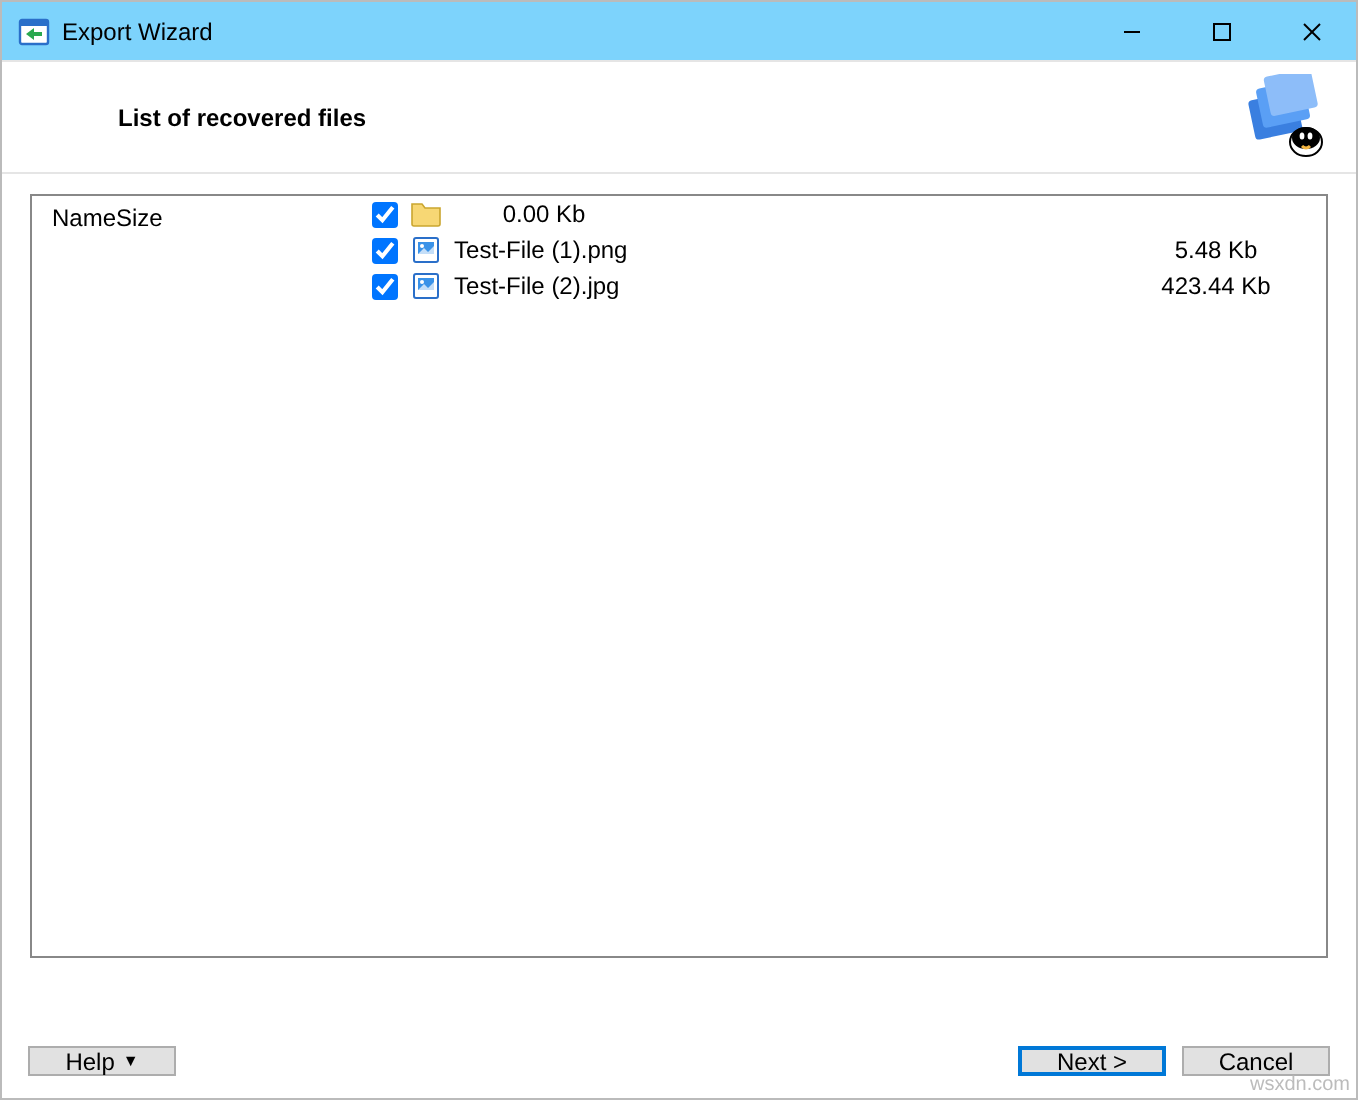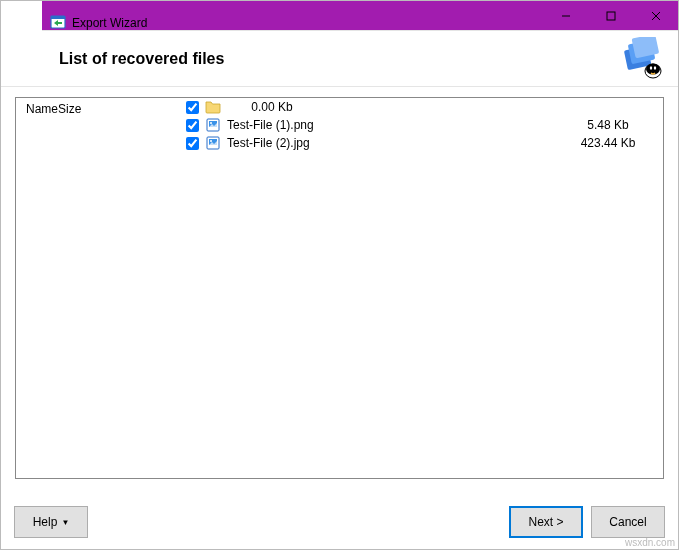--- a/index.html
+++ b/index.html
@@ -9,24 +9,23 @@
       background: #fff;
       width: 679px;
       height: 550px;
       overflow: hidden;
       border: 1px solid #bbb;
     }
     
     .titlebar {
       height: 30px;
       display: flex;
-      align-items: flex-end;
-      background: #a21caf;
+      align-items: center;
+      background: #7dd3fc;
       border-bottom: 1px solid #e5e5e5;
-      margin-left: 41px;
     }
     .titlebar .app-icon {
       width: 16px; height: 16px;
       margin: 0 6px 0 8px;
       display: flex; align-items: center; justify-content: center;
     }
     .titlebar .title {
       flex: 1;
       font-size: 12px;
       color: #000;
@@ -44,21 +43,21 @@
     
     .header-strip {
       height: 56px;
       display: flex;
       align-items: center;
       padding: 0 14px;
       border-bottom: 1px solid #e5e5e5;
     }
     .header-strip .subtitle {
       font-weight: 700;
-      font-size: 16px;
+      font-size: 12px;
       color: #000;
       flex: 1;
       padding-left: 44px;
     }
     .wizard-icon { width: 44px; height: 44px; }
 
     
     .content {
       padding: 10px 14px 0 14px;
     }
@@ -107,21 +106,21 @@
       position: absolute;
       bottom: 12px;
       left: 14px;
       right: 14px;
       display: flex;
       align-items: center;
     }
     .footer .spacer { flex: 1; }
     .btn {
       min-width: 74px;
-      height: 32px;
+      height: 15px;
       margin-left: 8px;
       background: #e1e1e1;
       border: 1px solid #adadad;
       font-family: inherit;
       font-size: 12px;
       display: inline-flex;
       align-items: center;
       justify-content: center;
       padding: 0 10px;
       cursor: default;

